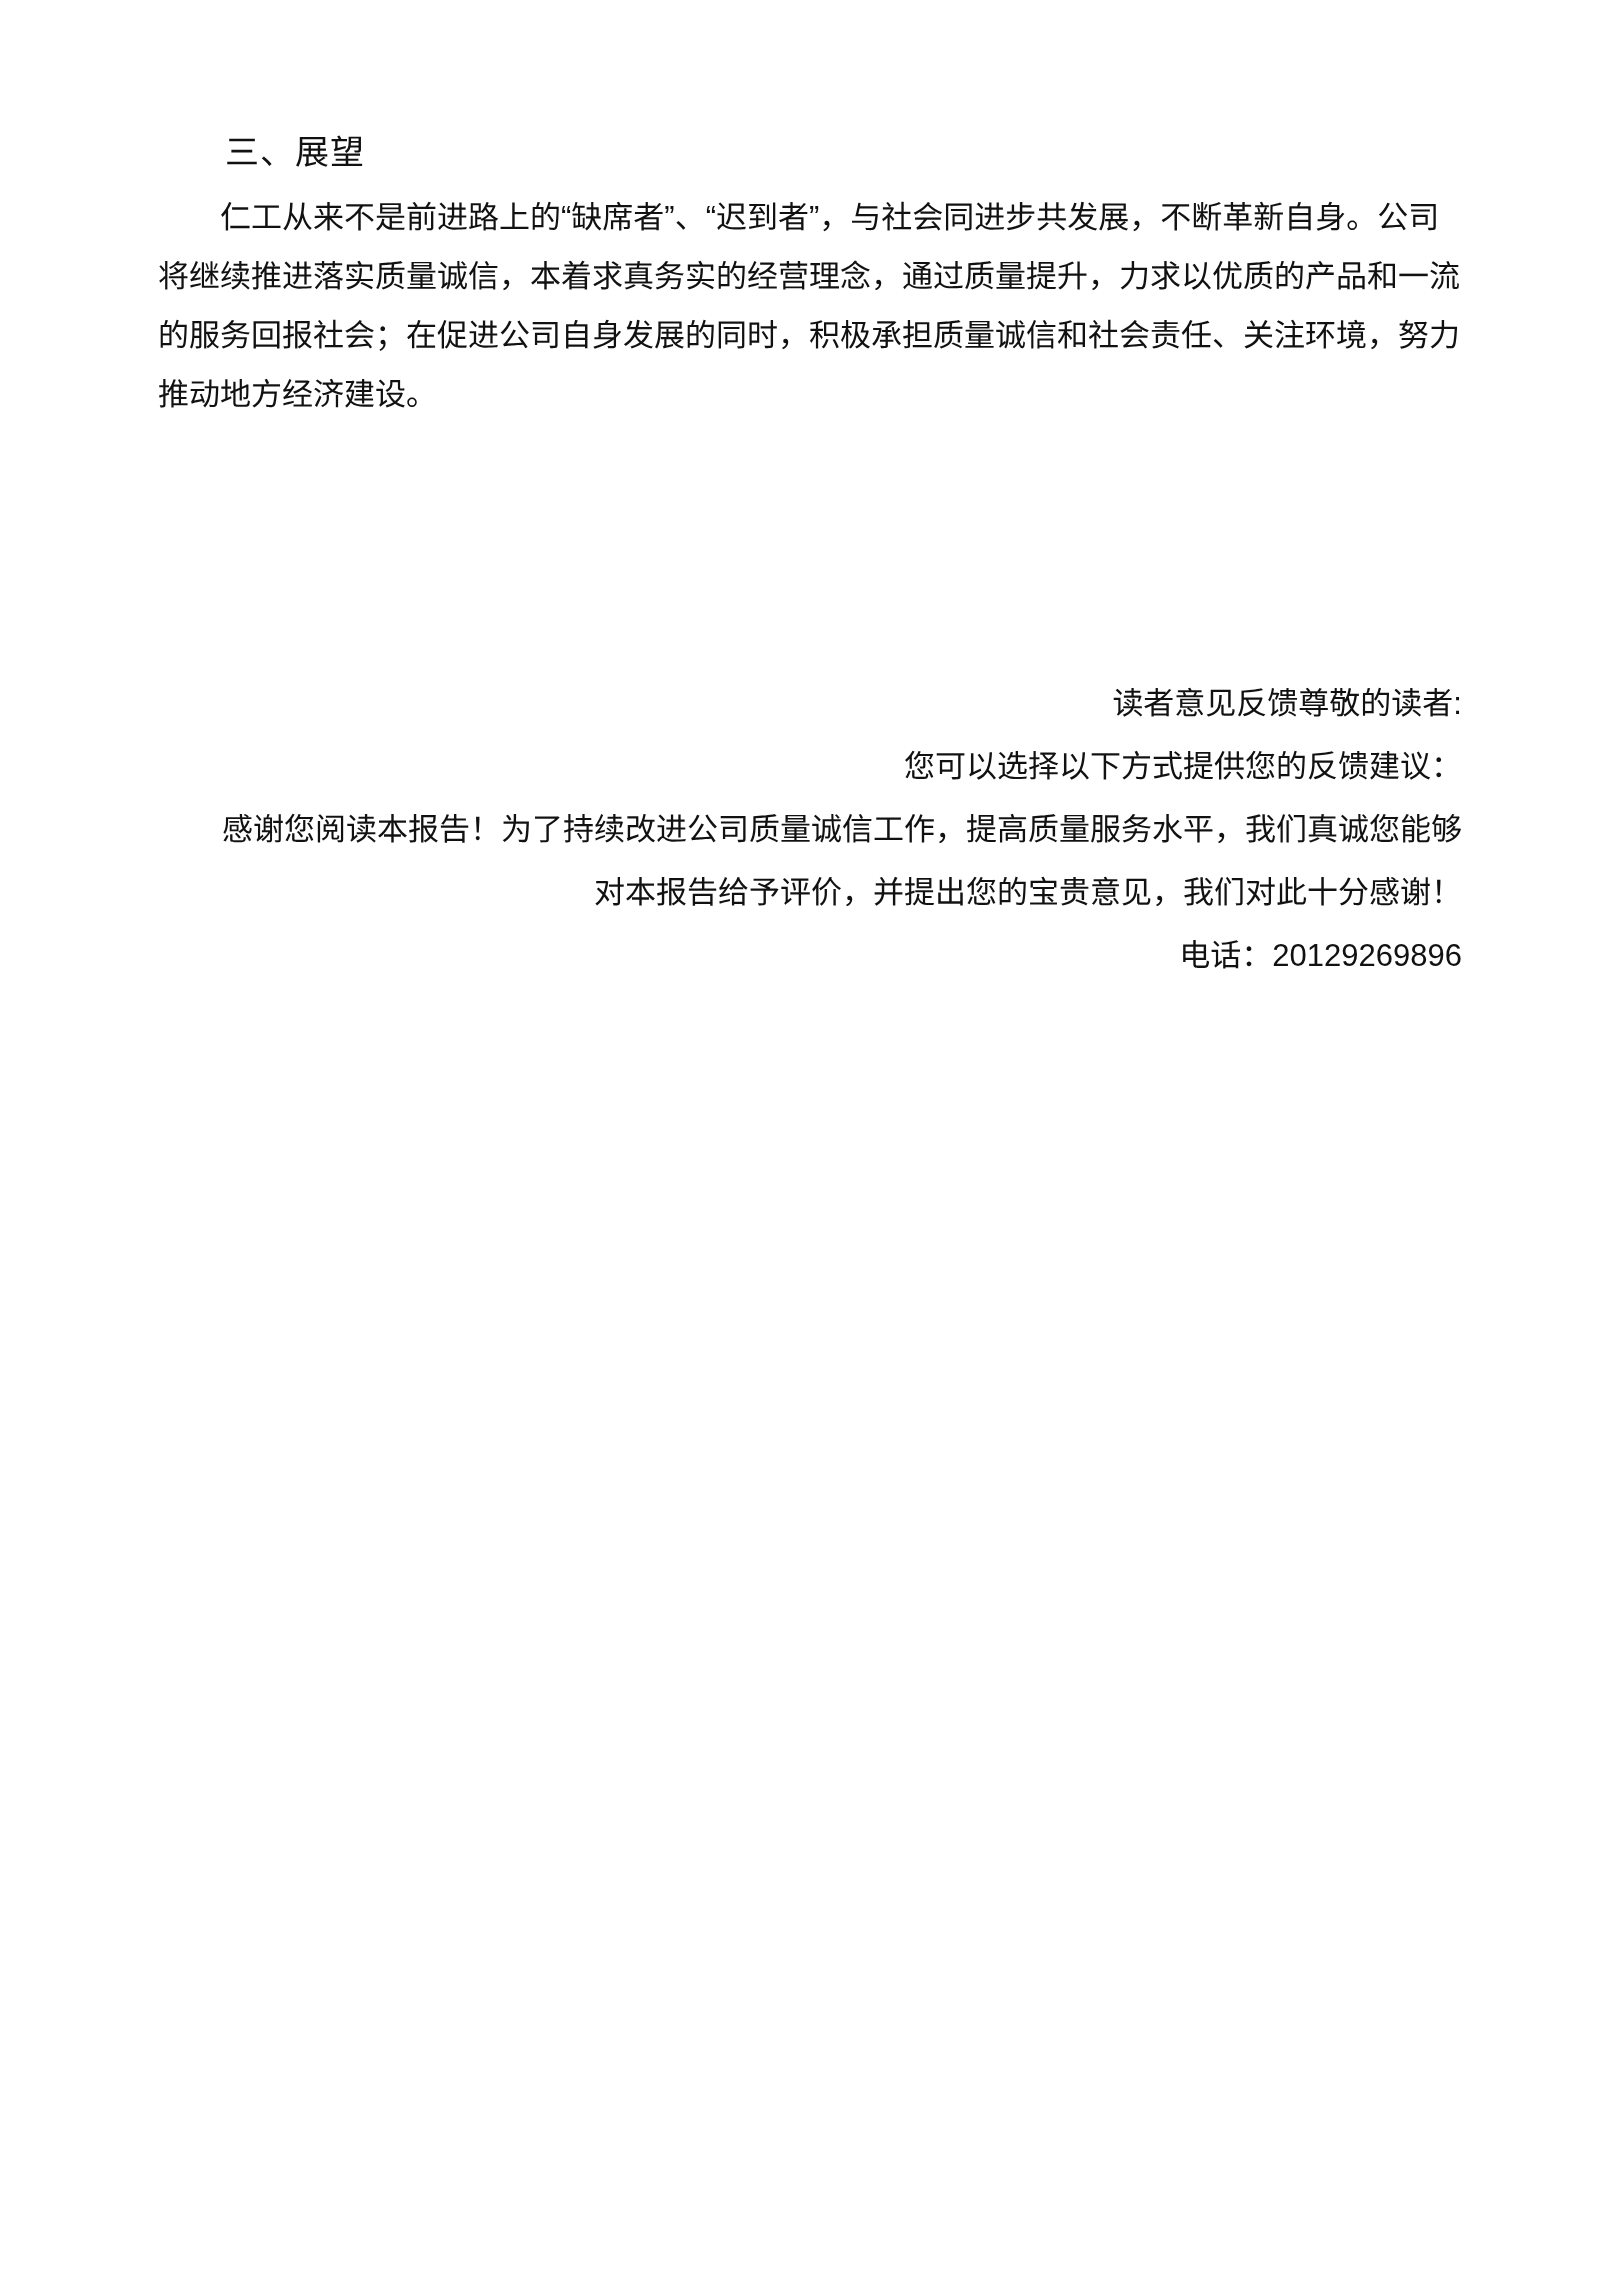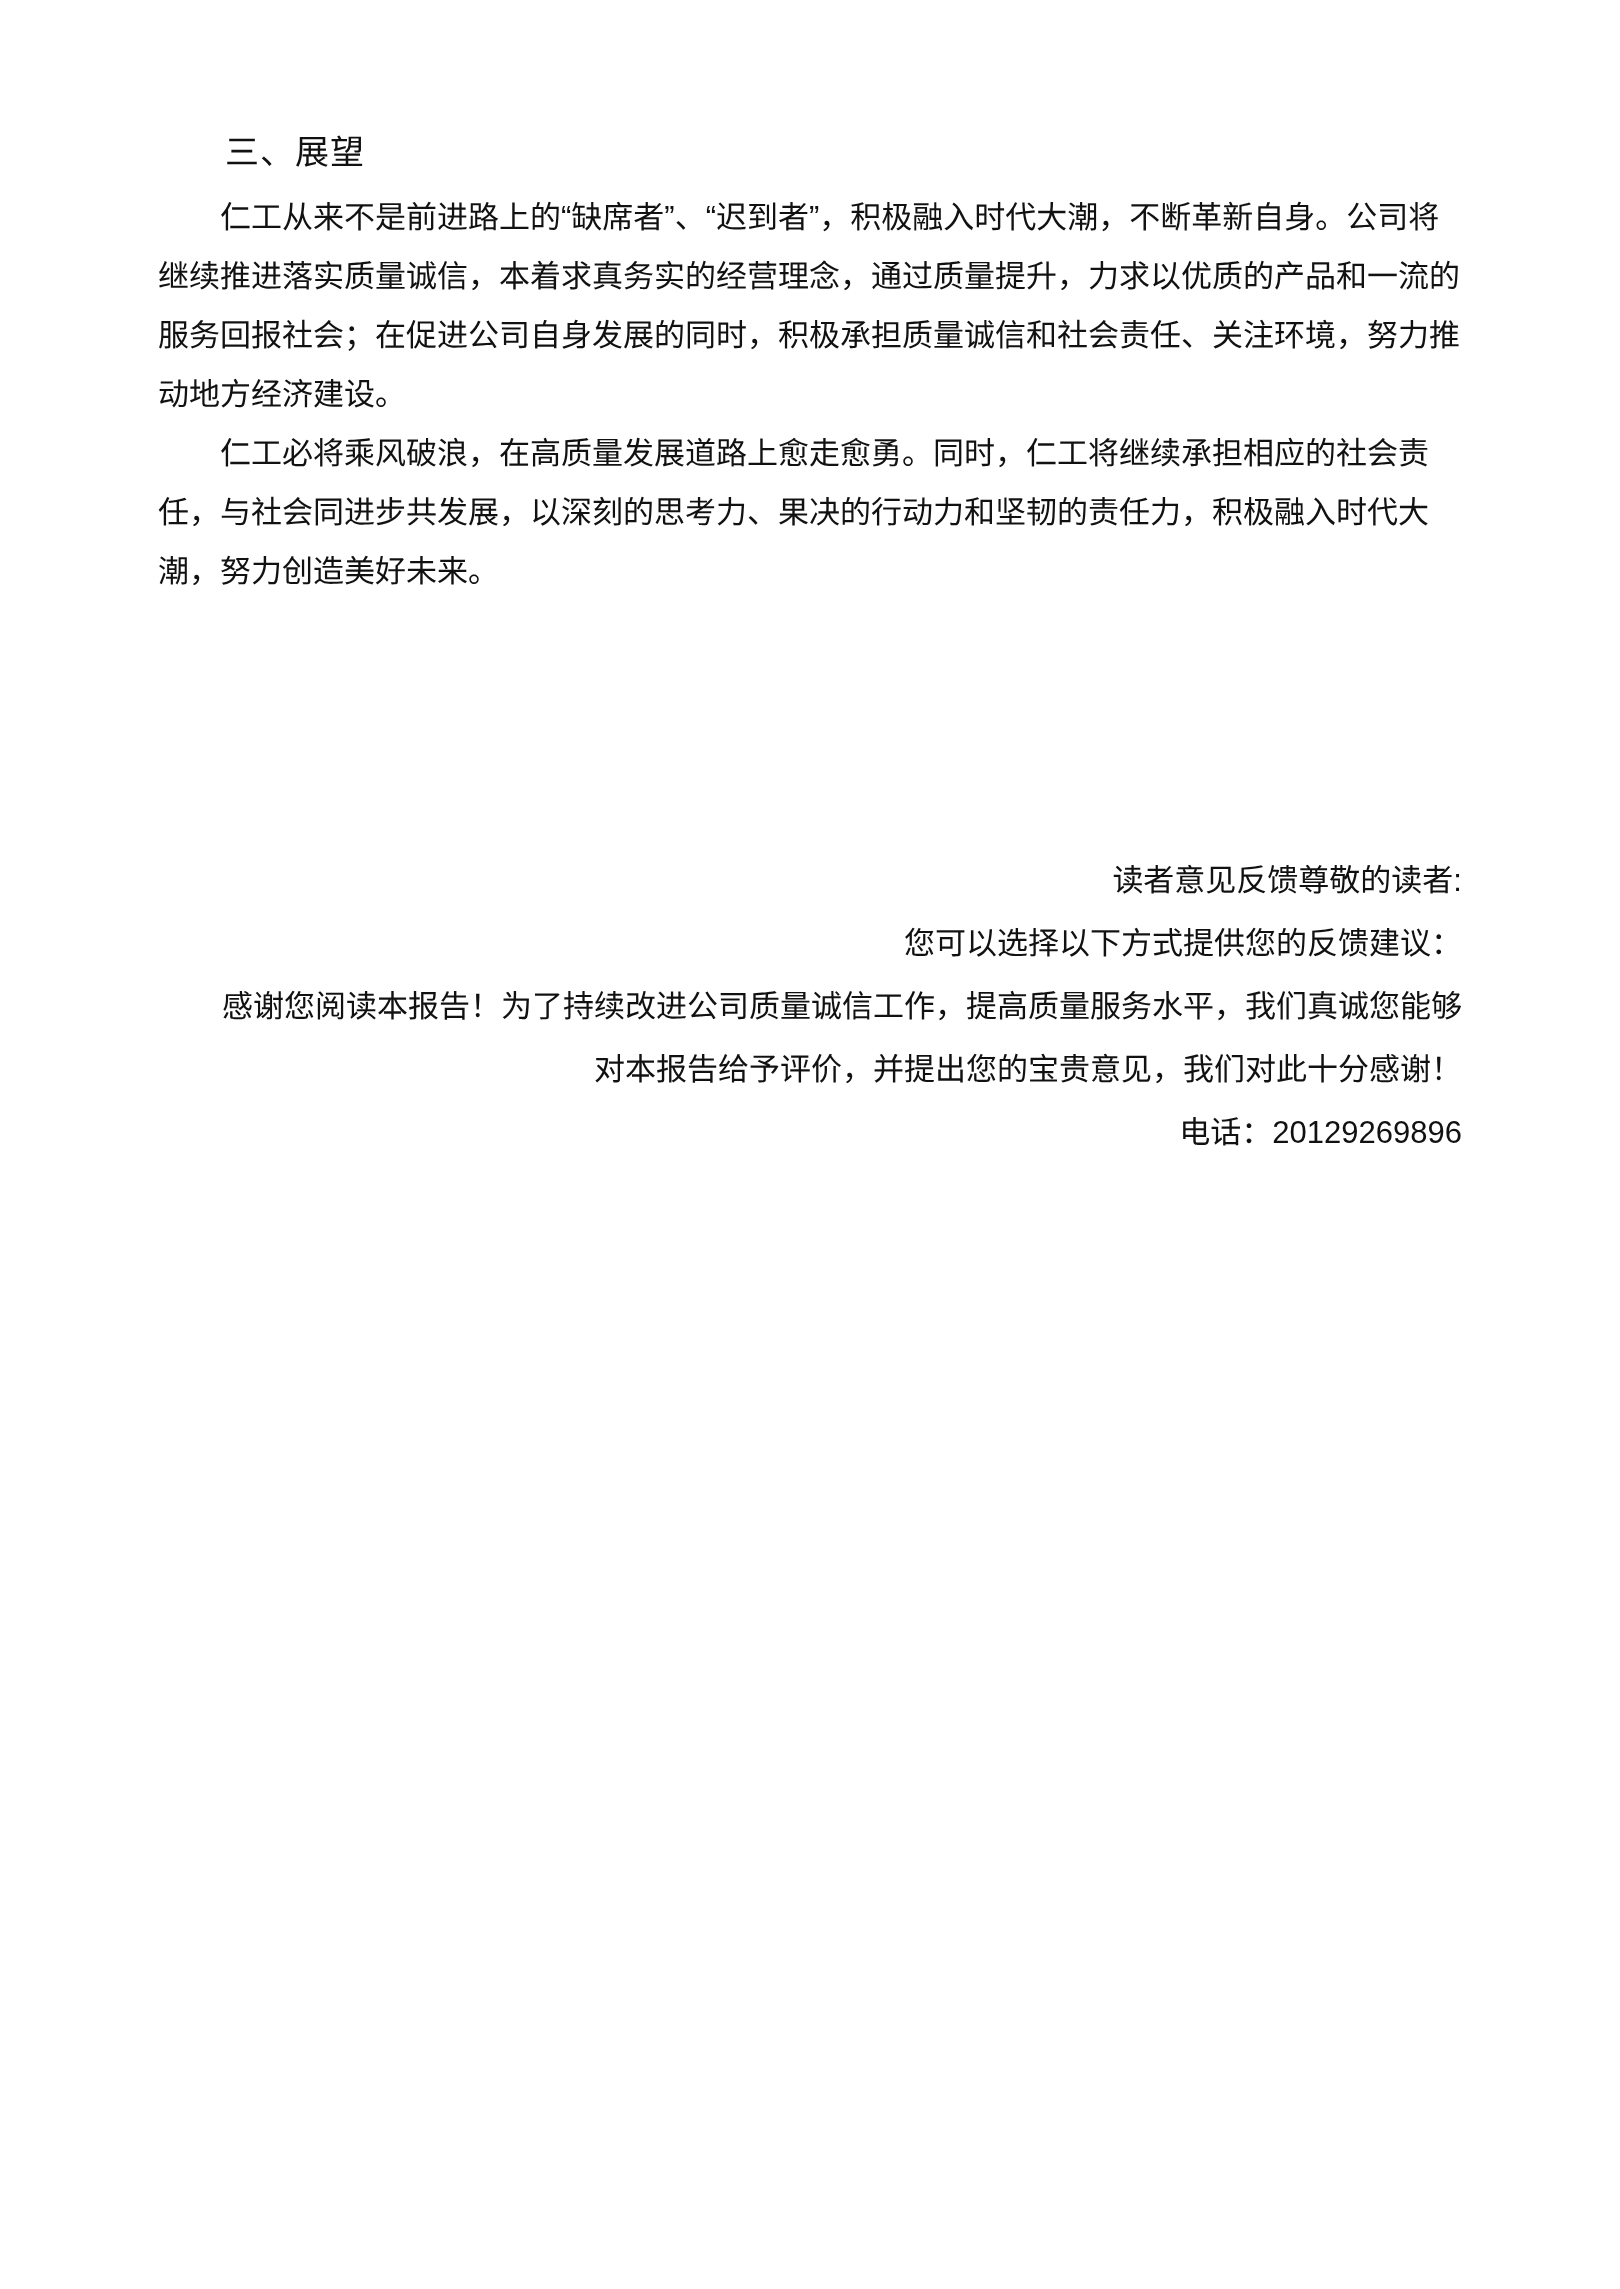--- a/index.html
+++ b/index.html
@@ -57,23 +57,22 @@
   }
 </style>
 </head>
 <body>
 
 <div class="page">
   <div class="content">
 
     <h2 class="section-heading">三、展望</h2>
 
-    <p class="para">仁工从来不是前进路上的“缺席者”、“迟到者”，积极融入时代大潮，不断革新自身。公司将继续推进落实质量诚信，本着求真务实的经营理念，通过质量提升，力求以优质的产品和一流的服务回报社会；在促进公司自身发展的同时，积极承担质量诚信和社会责任、关注环境，努力推动地方经济建设。</p>
+    <p class="para">仁工从来不是前进路上的“缺席者”、“迟到者”，与社会同进步共发展，不断革新自身。公司将继续推进落实质量诚信，本着求真务实的经营理念，通过质量提升，力求以优质的产品和一流的服务回报社会；在促进公司自身发展的同时，积极承担质量诚信和社会责任、关注环境，努力推动地方经济建设。</p>
 
-    <p class="para">仁工必将乘风破浪，在高质量发展道路上愈走愈勇。同时，仁工将继续承担相应的社会责任，与社会同进步共发展，以深刻的思考力、果决的行动力和坚韧的责任力，积极融入时代大潮，努力创造美好未来。</p>
 
     <div class="spacer"></div>
 
     <p class="fb-line no-indent">读者意见反馈尊敬的读者:</p>
 
     <p class="fb-line">您可以选择以下方式提供您的反馈建议：</p>
 
     <p class="fb-line">感谢您阅读本报告！为了持续改进公司质量诚信工作，提高质量服务水平，我们真诚您能够对本报告给予评价，并提出您的宝贵意见，我们对此十分感谢！</p>
 
 

